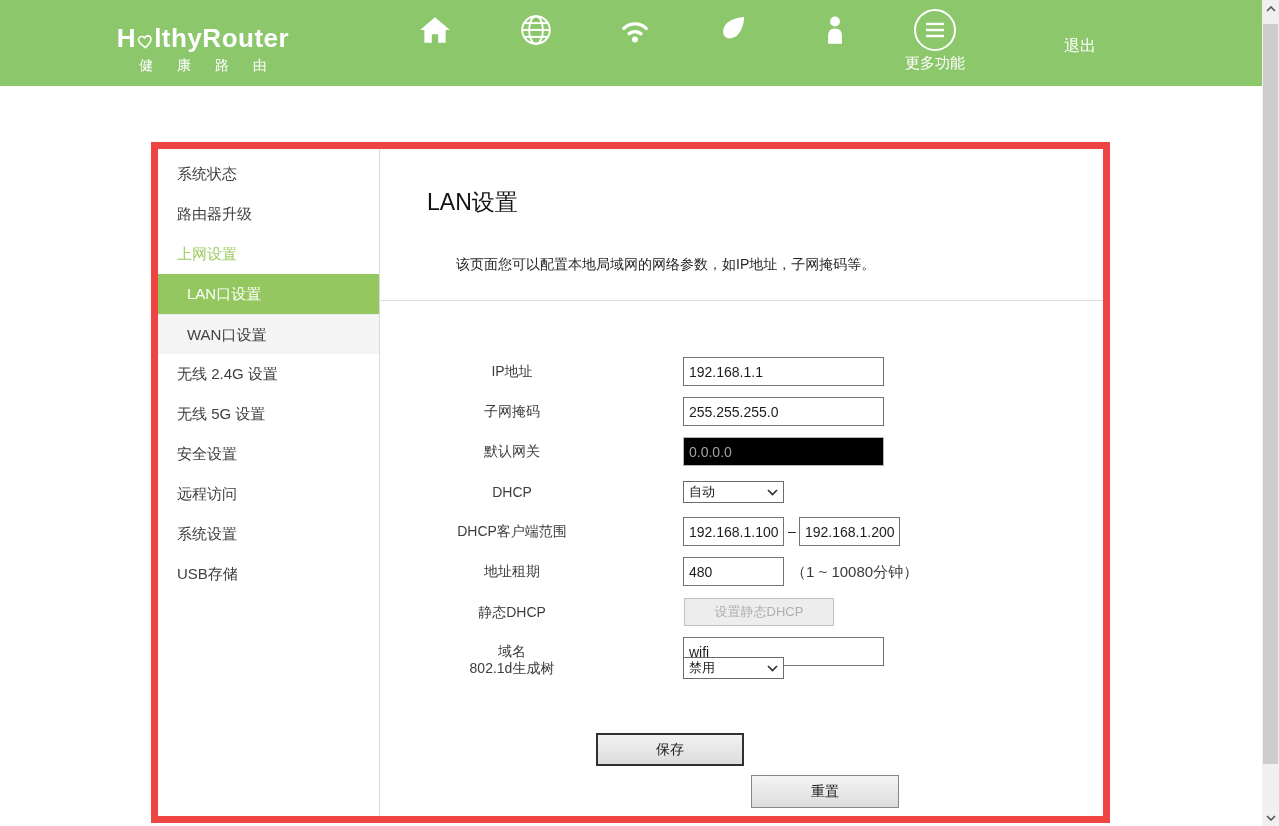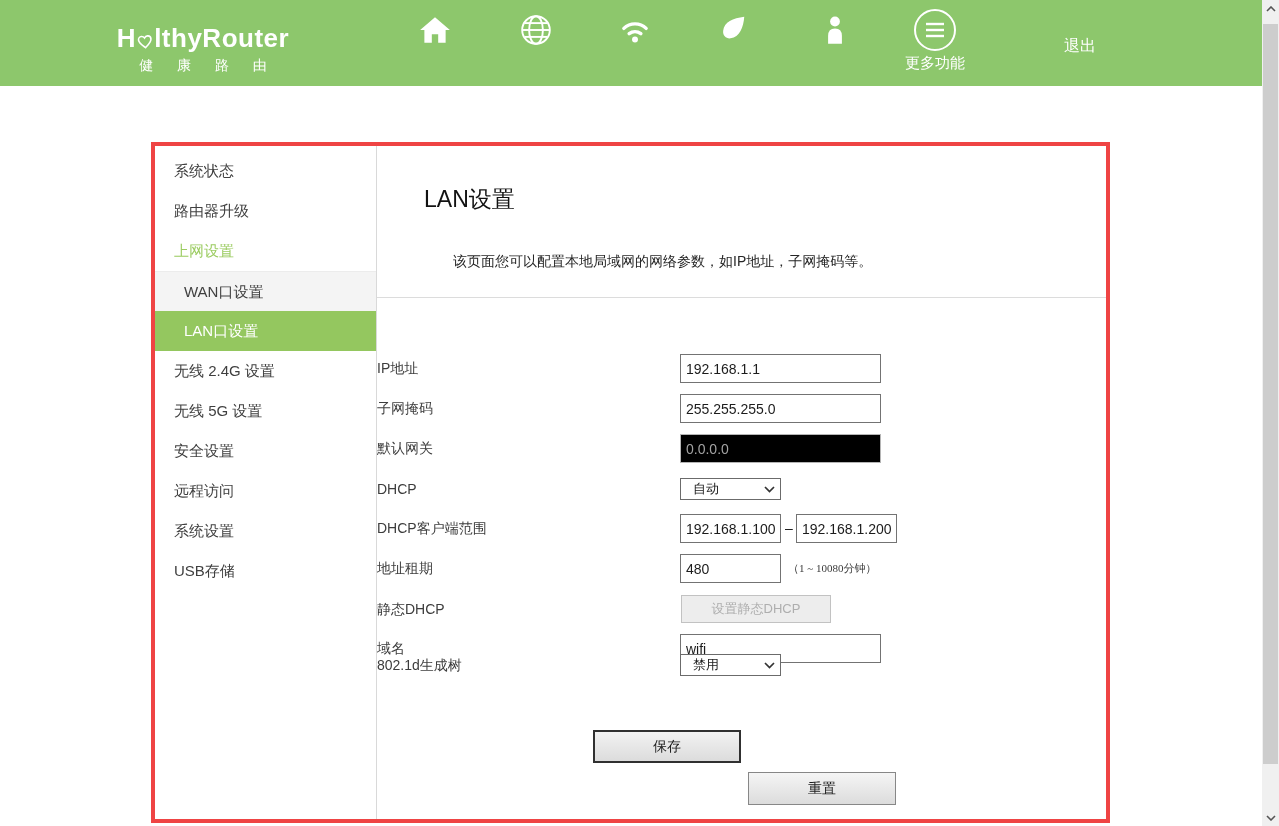--- a/index.html
+++ b/index.html
@@ -15,52 +15,52 @@
   .nav-icon{position:absolute;top:13px;width:34px;height:34px;cursor:pointer;}
   .nav-home{left:418px;} .nav-globe{left:519px;} .nav-wifi{left:618px;}
   .nav-leaf{left:718px;} .nav-user{left:818px;}
   .nav-more{position:absolute;left:913px;top:8px;width:44px;height:44px;cursor:pointer;}
   .more-label{position:absolute;left:875px;top:54px;width:120px;text-align:center;
               color:#fff;font-size:15px;cursor:pointer;}
   .logout{position:absolute;left:1064px;top:36px;color:#fff;font-size:16px;cursor:pointer;}
 
   
   .card{position:absolute;left:151px;top:142px;width:959px;height:681px;
-        border:4px solid #ef4444;box-sizing:border-box;background:#fff;}
+        border:7px solid #ef4444;box-sizing:border-box;background:#fff;}
   .sidebar{position:absolute;left:0;top:0;bottom:0;width:221px;border-right:1px solid #d9d9d9;
            padding-top:5px;box-sizing:content-box;}
   .s-item{height:40px;line-height:40px;padding-left:19px;font-size:15px;color:#3f3f3f;cursor:pointer;}
   .s-item.sub{padding-left:29px;}
   .s-item.parent-active{color:#9ccc62;}
   .s-item.wan{background:#f4f4f4;border-top:1px solid #ececec;height:39px;line-height:39px;}
   .s-item.selected{background:#94c75f;color:#fff;}
 
   .main{position:absolute;left:222px;top:0;right:0;bottom:0;}
   .page-title{position:absolute;left:47px;top:38px;font-size:23px;color:#121212;}
   .page-desc{position:absolute;left:76px;top:107px;font-size:14px;color:#262626;}
   .divider{position:absolute;left:0;top:151px;width:100%;height:1px;background:#dcdcdc;}
 
   
   .frow{position:absolute;left:0;width:100%;}
-  .flabel{position:absolute;left:0;width:264px;text-align:left;font-size:14px;color:#3d3d3d;}
+  .flabel{position:absolute;left:0;width:264px;text-align:center;font-size:14px;color:#3d3d3d;}
   .lh29{line-height:29px;} .lh22{line-height:22px;} .lh28{line-height:28px;}
   .tinput{position:absolute;left:303px;height:29px;border:1px solid #737373;background:#fff;
           font-family:"Liberation Sans",sans-serif;font-size:14px;color:#1c1c1c;
           padding:0 5px;box-sizing:border-box;}
   .tinput.long{width:201px;} .tinput.short{width:101px;}
   .tinput.disabled{background:#000000;color:#a3a3a3;border-color:#b5b5b5;}
   .fselect{position:absolute;left:303px;width:101px;height:22px;border:1px solid #6b6b6b;
            background:#fff;box-sizing:border-box;font-size:13px;color:#1c1c1c;
            display:flex;align-items:center;justify-content:space-between;
-           padding-left:12px;cursor:default;}
+           padding-left:5px;cursor:default;}
   .fselect .chev{margin-right:5px;display:flex;}
   .rdash{position:absolute;left:406px;width:12px;text-align:center;line-height:29px;
          font-size:14px;color:#222;}
   .rinput2{left:419px;}
-  .fhint{position:absolute;left:411px;line-height:29px;font-size:11px;color:#3a3a3a;white-space:nowrap;font-family:Liberation Serif, serif;}
+  .fhint{position:absolute;left:411px;line-height:29px;font-size:15px;color:#3a3a3a;white-space:nowrap;}
   .dis-btn{position:absolute;left:304px;width:150px;height:28px;background:#ededed;
            border:1px solid #c2c2c2;color:#aeaeae;font-size:13px;
            font-family:"Liberation Sans",sans-serif;}
   .row-ip{top:208px;height:29px;} .row-mask{top:248px;height:29px;} .row-gw{top:288px;height:29px;}
   .row-dhcp{top:332px;height:22px;} .row-range{top:368px;height:29px;} .row-lease{top:408px;height:29px;}
   .row-static{top:449px;height:28px;} .row-domain{top:488px;height:29px;} .row-stp{top:508px;height:22px;}
   .row-actions{top:584px;height:33px;}
   .act-btn{position:absolute;height:33px;width:148px;font-size:14px;color:#1a1a1a;
            font-family:"Liberation Sans",sans-serif;cursor:pointer;box-sizing:border-box;}
   .save-btn{left:216px;border:2px solid #303030;background:linear-gradient(#f2f2f2,#dcdcdc);}
@@ -129,22 +129,22 @@
     <div class="more-label">更多功能</div>
     <div class="logout">退出</div>
   </div>
 
   <div class="card">
 
     <div class="sidebar">
       <div class="s-item">系统状态</div>
       <div class="s-item">路由器升级</div>
       <div class="s-item parent-active">上网设置</div>
+      <div class="s-item sub selected">LAN口设置</div>
       <div class="s-item sub wan">WAN口设置</div>
-      <div class="s-item sub selected">LAN口设置</div>
       <div class="s-item">无线 2.4G 设置</div>
       <div class="s-item">无线 5G 设置</div>
       <div class="s-item">安全设置</div>
       <div class="s-item">远程访问</div>
       <div class="s-item">系统设置</div>
       <div class="s-item">USB存储</div>
     </div>
 
     <div class="main">
       <div class="page-title">LAN设置</div>

